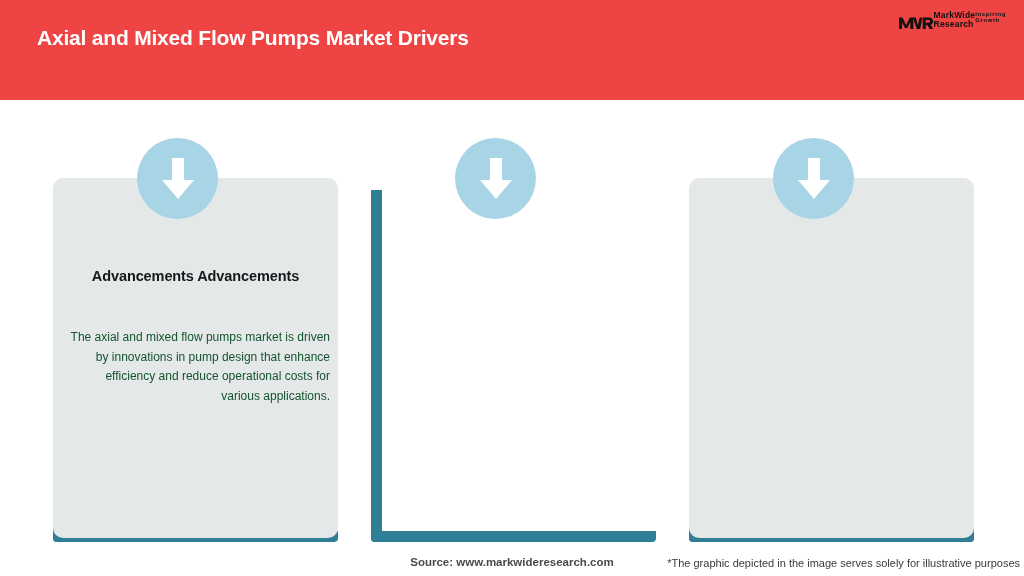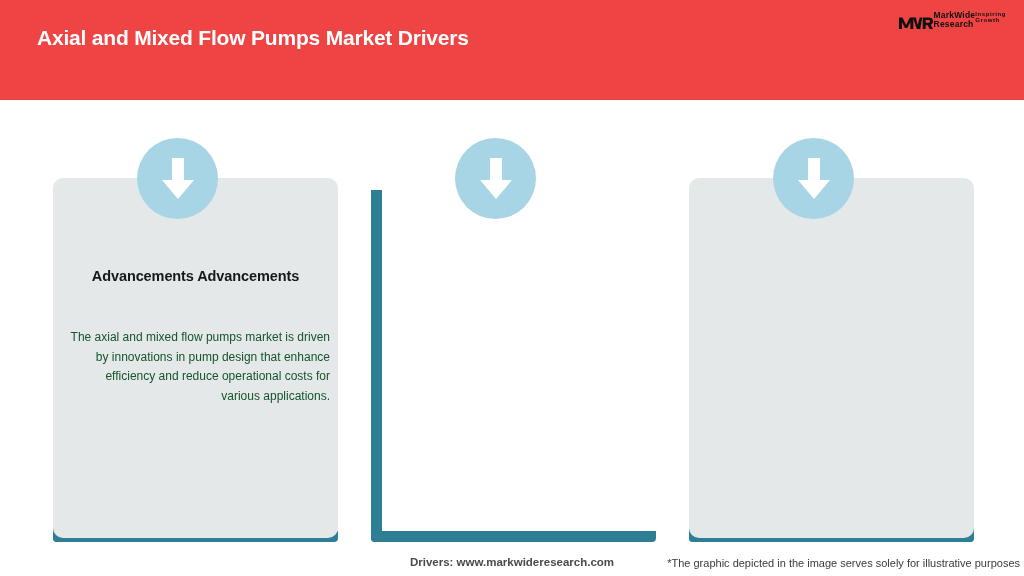--- a/index.html
+++ b/index.html
@@ -142,14 +142,14 @@
     <div class="card">
     </div>
     <div class="badge">
       <svg class="arrow-icon" width="34" height="42" viewBox="0 0 34 42">
         <path d="M11 0 L23 0 L23 22 L33 22 L17 41 L1 22 L11 22 Z" fill="#ffffff"></path>
       </svg>
     </div>
   </div>
 </div>
 
-<div class="source">Drivers: www.markwideresearch.com</div>
+<div class="source">Source: www.markwideresearch.com</div>
 <div class="disclaimer">*The graphic depicted in the image serves solely for illustrative purposes</div>
 
 </body></html>

